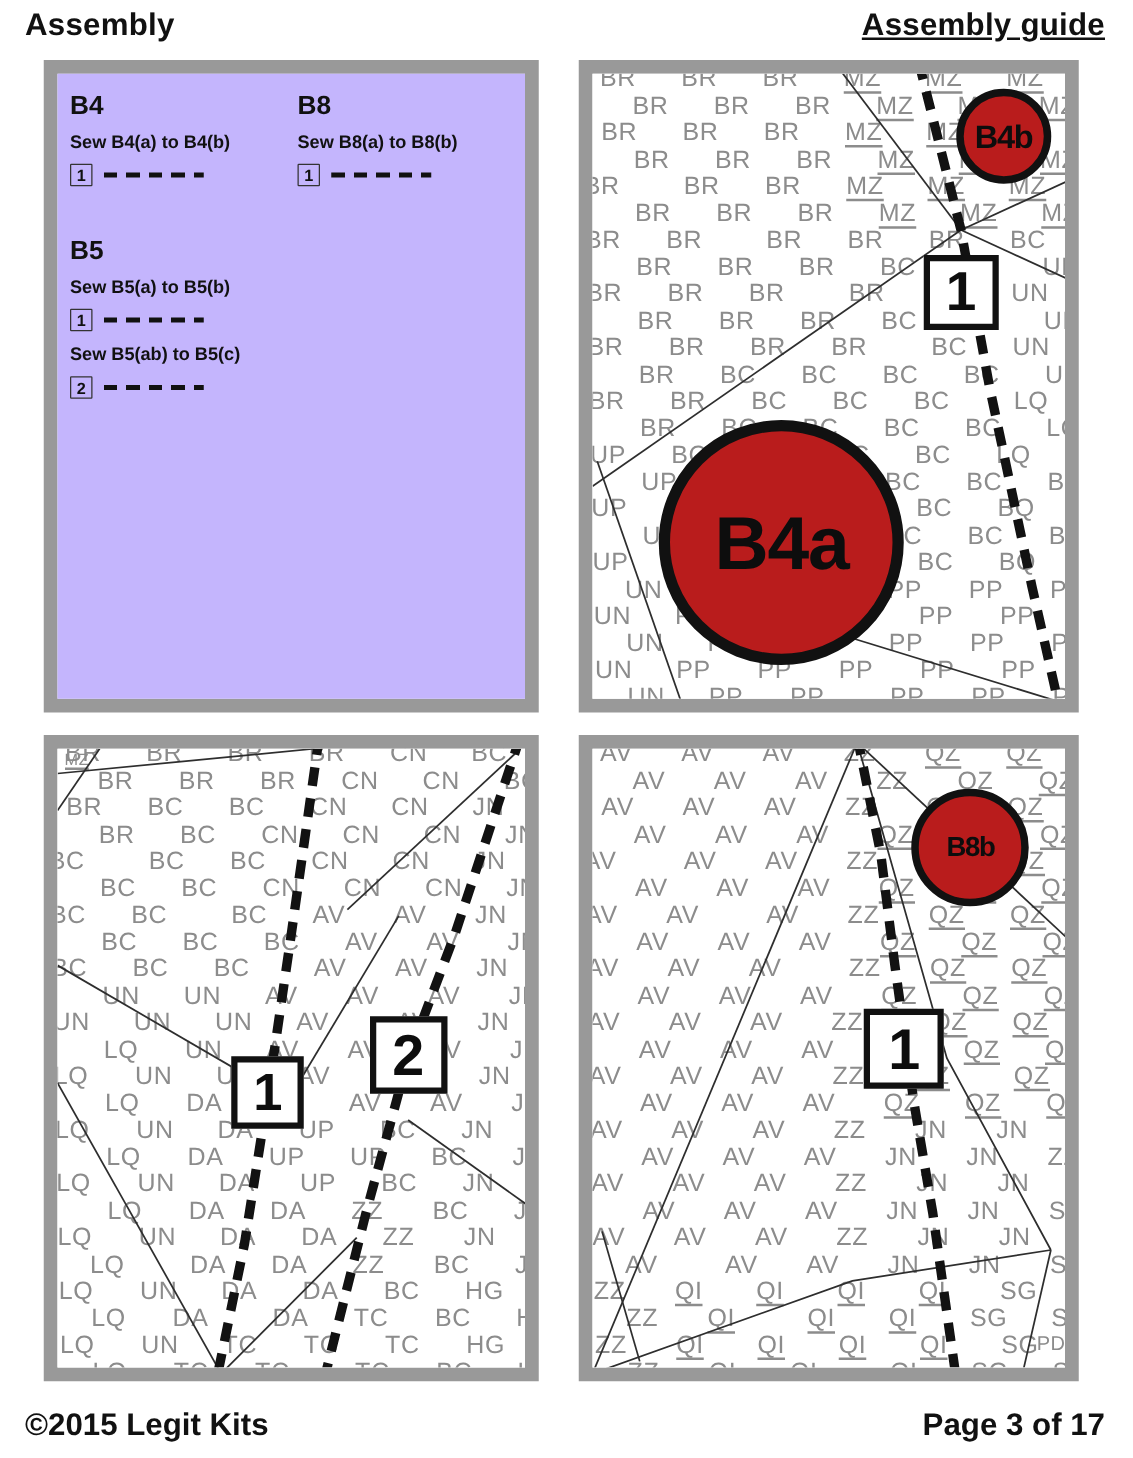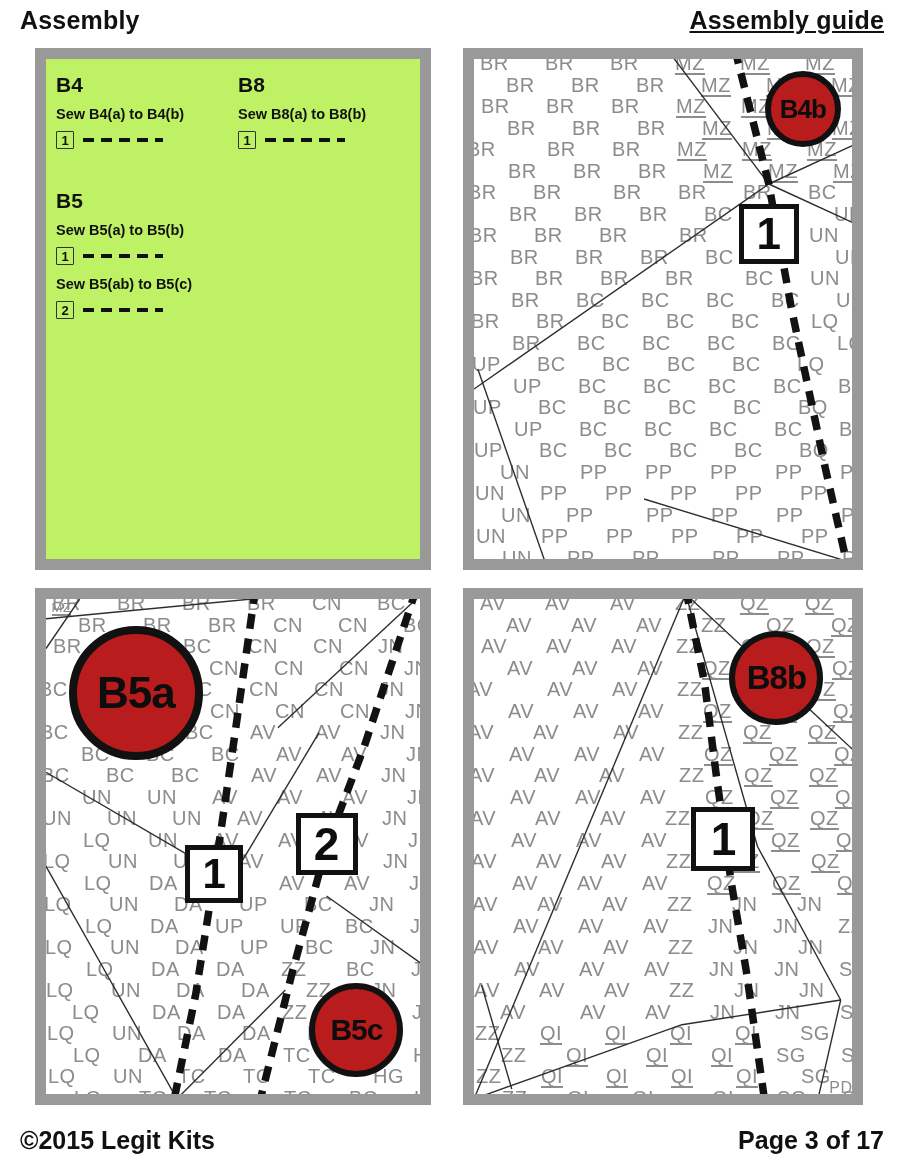--- a/index.html
+++ b/index.html
@@ -21,21 +21,21 @@
         z-index:1;letter-spacing:.5px;}
   .code.ul{border-bottom:2px solid #8c8c8c;padding-bottom:0px;}
   svg.overlay{position:absolute;left:0;top:0;z-index:2;}
   .circle{position:absolute;background:#b91c1c;border-radius:50%;display:flex;align-items:center;
           justify-content:center;font-weight:700;color:#0d0d0d;z-index:3;box-sizing:border-box;
           letter-spacing:-1px;}
   .sq{position:absolute;background:#fff;border:5px solid #111;display:flex;align-items:center;
       justify-content:center;font-weight:700;color:#0d0d0d;z-index:3;box-sizing:border-box;}
 
   
-  .instr-inner{position:relative;width:100%;height:100%;background:#bef264;}
+  .instr-inner{position:relative;width:100%;height:100%;background:#c4b5fd;}
   .igroup{position:absolute;}
   .ig-title{font-size:21px;font-weight:700;line-height:24px;margin-bottom:9px;}
   .sew{font-size:14.5px;font-weight:700;line-height:17px;margin:0 0 8px 0;}
   .step-row{display:flex;align-items:center;gap:9px;height:18px;margin-bottom:11px;}
   .step-box{width:18px;height:18px;border:1.5px solid #333;box-sizing:border-box;display:flex;
             align-items:center;justify-content:center;font-size:13px;font-weight:700;border-radius:1px;}
   .dashline{width:80px;height:4px;
             background:repeating-linear-gradient(90deg,#111 0 11px,transparent 11px 18px);}
 </style>
 </head>
@@ -226,20 +226,21 @@
       <span class="code" style="left: 368px; top: 489px;">PP</span>
       <svg class="overlay" width="378" height="500" viewBox="0 0 378 500">
         <polyline points="196.6,-5.0 294.8,125.0" fill="none" stroke="#2e2e2e" stroke-width="1.4"></polyline>
         <polyline points="294.8,125.0 381.8,165.0" fill="none" stroke="#2e2e2e" stroke-width="1.4"></polyline>
         <polyline points="294.8,125.0 381.8,85.0" fill="none" stroke="#2e2e2e" stroke-width="1.4"></polyline>
         <polyline points="294.8,125.0 0.0,330.0" fill="none" stroke="#2e2e2e" stroke-width="1.4"></polyline>
         <polyline points="3.8,310.0 71.8,505.0" fill="none" stroke="#2e2e2e" stroke-width="1.4"></polyline>
         <polyline points="170.1,440.0 381.8,505.0" fill="none" stroke="#2e2e2e" stroke-width="1.4"></polyline>
         <polyline points="260.8,-10.0 294.8,125.0 317.5,250.0 351.5,410.0 374.2,510.0" fill="none" stroke="#121212" stroke-width="7.5" stroke-dasharray="15 10" stroke-linejoin="round"></polyline>
       </svg>
+      <div class="circle" style="width: 196px; height: 196px; left: 53.2px; top: 277px; border: 9px solid rgb(17, 17, 17); font-size: 60px;">B4a</div>
       <div class="circle" style="width: 76px; height: 76px; left: 290.86px; top: 12px; border: 6px solid rgb(17, 17, 17); font-size: 26px;">B4b</div>
       <div class="sq" style="width: 60px; height: 60px; left: 264.84px; top: 145px; font-size: 44px;">1</div>
     </div>
 </div>
 
 <div class="panel" id="panel-b5">
   <div class="pattern-inner">
       <span class="code" style="left: 6px; top: -6px;">BR</span>
       <span class="code" style="left: 71px; top: -6px;">BR</span>
       <span class="code" style="left: 136px; top: -6px;">BR</span>
@@ -390,22 +391,20 @@
         <polyline points="0.0,19.8 205.7,0.0" fill="none" stroke="#2e2e2e" stroke-width="1.4"></polyline>
         <polyline points="370.3,0.0 231.9,128.7" fill="none" stroke="#2e2e2e" stroke-width="1.4"></polyline>
         <polyline points="0.0,173.3 187.0,282.1" fill="none" stroke="#2e2e2e" stroke-width="1.4"></polyline>
         <polyline points="0.0,267.3 130.9,499.9" fill="none" stroke="#2e2e2e" stroke-width="1.4"></polyline>
         <polyline points="273.0,133.7 187.0,277.2" fill="none" stroke="#2e2e2e" stroke-width="1.4"></polyline>
         <polyline points="130.9,499.9 239.4,391.1" fill="none" stroke="#2e2e2e" stroke-width="1.4"></polyline>
         <polyline points="280.5,297.0 377.7,366.3" fill="none" stroke="#2e2e2e" stroke-width="1.4"></polyline>
         <polyline points="209.4,-9.9 187.0,148.5 168.3,277.2 149.6,396.0 127.2,504.9" fill="none" stroke="#121212" stroke-width="7.5" stroke-dasharray="15 10" stroke-linejoin="round"></polyline>
         <polyline points="370.3,-9.9 317.9,148.5 280.5,247.5 246.8,371.3 213.2,504.9" fill="none" stroke="#121212" stroke-width="7.5" stroke-dasharray="15 10" stroke-linejoin="round"></polyline>
       </svg>
-      <div class="circle" style="width: 134px; height: 134px; left: 22.76px; top: 27.05px; border: 8px solid rgb(17, 17, 17); font-size: 44px;">B5a</div>
-      <div class="circle" style="width: 94px; height: 94px; left: 263.42px; top: 383.65px; border: 6px solid rgb(17, 17, 17); font-size: 30px;">B5c</div>
       <div class="sq" style="width: 58px; height: 58px; left: 139.3px; top: 245.725px; font-size: 42px;">1</div>
       <div class="sq" style="width: 62px; height: 62px; left: 249.5px; top: 214.025px; font-size: 46px;">2</div>
     </div>
 </div>
 
 <div class="panel" id="panel-b8">
   <div class="pattern-inner">
       <span class="code" style="left: 6px; top: -6px;">AV</span>
       <span class="code" style="left: 71px; top: -6px;">AV</span>
       <span class="code" style="left: 136px; top: -6px;">AV</span>
@@ -543,29 +542,29 @@
       <span class="code ul" style="left: 132px; top: 467px;">QI</span>
       <span class="code ul" style="left: 197px; top: 467px;">QI</span>
       <span class="code ul" style="left: 262px; top: 467px;">QI</span>
       <span class="code" style="left: 327px; top: 467px;">SG</span>
       <span class="code" style="left: 28px; top: 489px;">ZZ</span>
       <span class="code ul" style="left: 93px; top: 489px;">QI</span>
       <span class="code ul" style="left: 158px; top: 489px;">QI</span>
       <span class="code ul" style="left: 238px; top: 489px;">QI</span>
       <span class="code" style="left: 303px; top: 489px;">SG</span>
       <span class="code" style="left: 368px; top: 489px;">SG</span>
-      <span class="code" style="left: 355.32px; top: 469px; font-size: 16px; line-height: 16px; margin-top: 12px;">PD</span>
+      <span class="code" style="left: 355.32px; top: 469px; font-size: 16px; line-height: 16px;">PD</span>
       <svg class="overlay" width="378" height="495" viewBox="0 0 378 495">
         <polyline points="211.7,-5.0 0.0,499.9" fill="none" stroke="#2e2e2e" stroke-width="1.4"></polyline>
         <polyline points="211.7,-5.0 381.8,153.4" fill="none" stroke="#2e2e2e" stroke-width="1.4"></polyline>
         <polyline points="211.7,-5.0 283.5,247.5 366.7,401.0" fill="none" stroke="#2e2e2e" stroke-width="1.4"></polyline>
         <polyline points="366.7,401.0 344.0,499.9" fill="none" stroke="#2e2e2e" stroke-width="1.4"></polyline>
         <polyline points="366.7,401.0 207.9,425.7 0.0,499.9" fill="none" stroke="#2e2e2e" stroke-width="1.4"></polyline>
         <polyline points="7.6,386.1 37.8,490.1" fill="none" stroke="#2e2e2e" stroke-width="1.4"></polyline>
         <polyline points="211.7,-9.9 230.6,84.2 241.9,173.3 257.0,282.1 272.2,371.3 291.1,504.9" fill="none" stroke="#121212" stroke-width="7.5" stroke-dasharray="15 10" stroke-linejoin="round"></polyline>
       </svg>
-      <div class="circle" style="width: 94px; height: 94px; left: 255.4px; top: 32.2px; border: 6px solid rgb(17, 17, 17); font-size: 33px;">B8b</div>
+      <div class="circle" style="width: 94px; height: 94px; left: 255.4px; top: 32.2px; border: 6px solid rgb(17, 17, 17); font-size: 22px;">B8b</div>
       <div class="sq" style="width: 64px; height: 64px; left: 217.48px; top: 208.075px; font-size: 46px;">1</div>
     </div>
 </div>
 
 <div class="ftr" id="ftr-left">©2015 Legit Kits</div>
 <div class="ftr" id="ftr-right">Page 3 of 17</div>
 
 </body></html>

